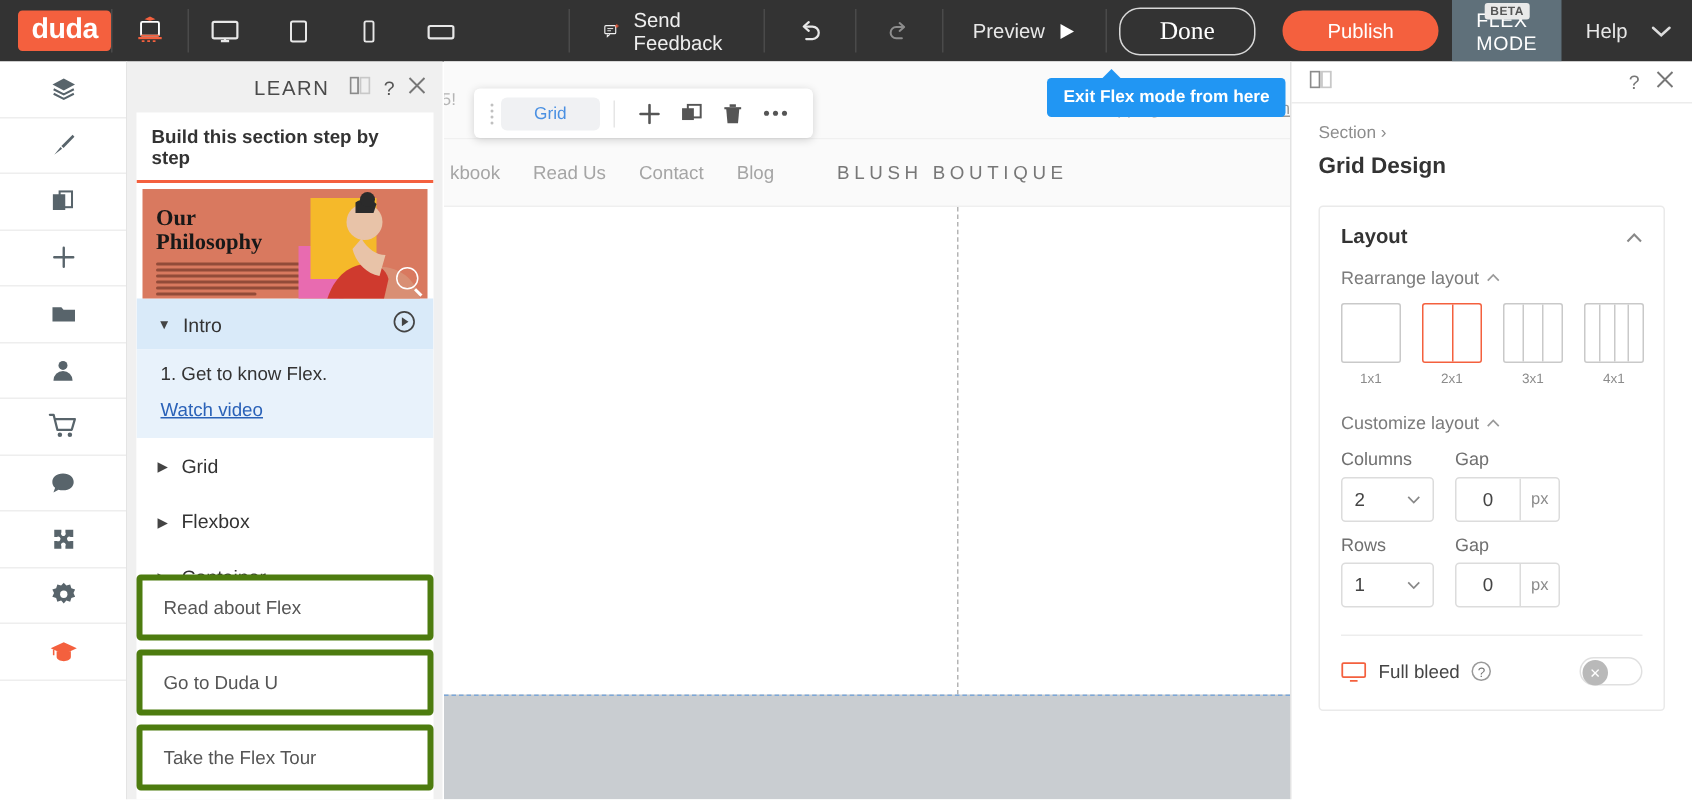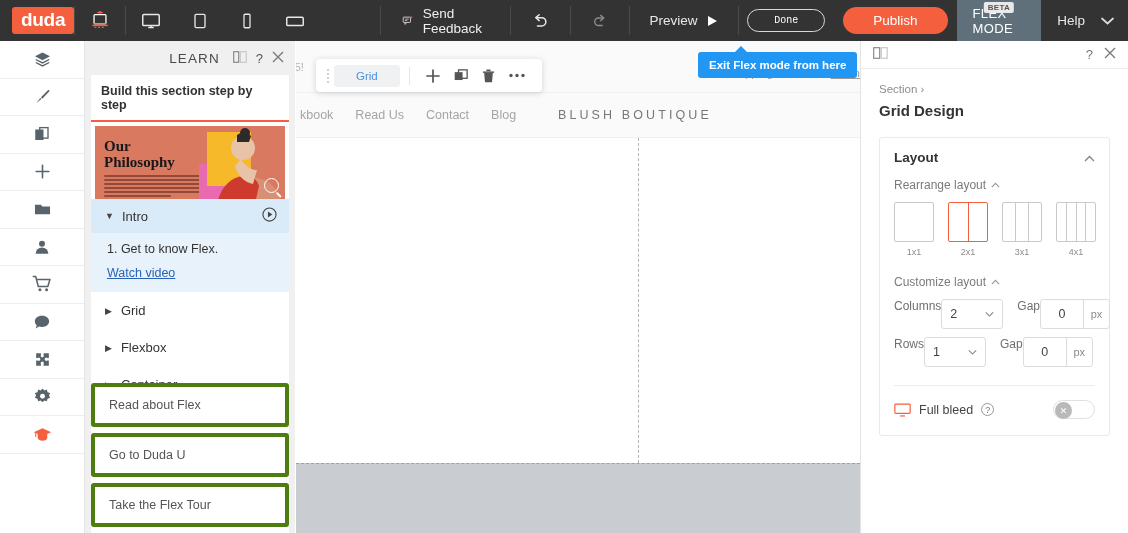--- a/index.html
+++ b/index.html
@@ -28,22 +28,22 @@
   }
   .tb-item.devices { padding: 0 14px; }
   .tb-spacer { flex: 0 0 60px; }
   .dev-icon { display: block; }
   .feedback { gap: 9px; padding: 0 22px; }
   .feedback span { font-size: 13.5px; color: #efefef; }
   .undo-redo { padding: 0 20px; }
   .preview { gap: 8px; padding: 0 20px; font-size: 13.5px; }
   .done-btn {
     border: 1px solid #d8d8d8; color: #fff; background: transparent;
-    border-radius: 14px; padding: 5px 26px; font-size: 10px;
-    font-family: Liberation Mono, monospace; cursor: pointer;
+    border-radius: 14px; padding: 5px 26px; font-size: 17px;
+    font-family: Liberation Serif, serif; cursor: pointer;
   }
   .publish-btn {
     background: #f4603e; color: #fff; border: none; border-radius: 14px;
     padding: 6px 30px; font-size: 13.5px; font-family: inherit; cursor: pointer;
   }
   .btn-cell { display: flex; align-items: center; padding: 0 9px; }
   .flexmode {
     background: #5f707a; color: #fff; font-size: 13px; letter-spacing: 0.4px;
     display: flex; align-items: center; padding: 0 16px; position: relative;
   }
@@ -214,21 +214,21 @@
   .lay-box {
     width: 40px; height: 40px; border: 1px solid #c9c9c9; border-radius: 2px;
     display: flex; background: #fff;
   }
   .lay.sel .lay-box { border-color: #f4603e; }
   .lay-box i { flex: 1; border-right: 1px solid #c9c9c9; }
   .lay.sel .lay-box i { border-right-color: #f4603e; }
   .lay-box i:last-child { border-right: none; }
   .lay-lbl { font-size: 9px; color: #8b8b8b; margin-top: 5px; }
   .fields { display: flex; gap: 14px; margin-bottom: 8px; }
-  .fcol { display: flex; flex-direction: row; }
+  .fcol { display: flex; flex-direction: column; }
   .flabel { font-size: 12px; color: #6f6f6f; margin-bottom: 5px; }
   .select {
     width: 62px; height: 30px; border: 1px solid #dcdcdc; border-radius: 3px;
     display: flex; align-items: center; justify-content: space-between;
     padding: 0 8px; font-size: 12.5px; color: #444; background: #fff; cursor: pointer;
   }
   .numbox {
     width: 70px; height: 30px; border: 1px solid #dcdcdc; border-radius: 3px;
     display: flex; background: #fff; overflow: hidden;
   }

